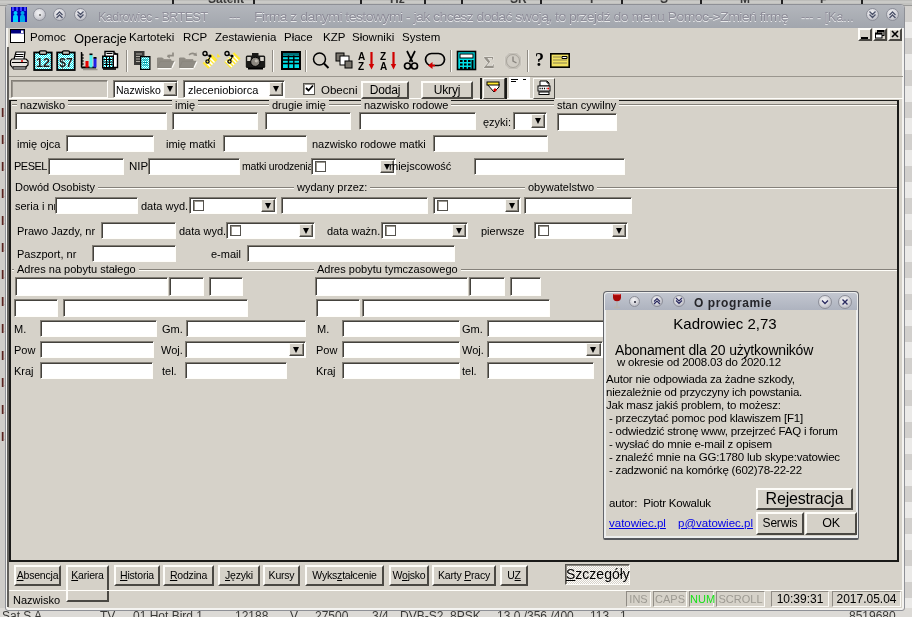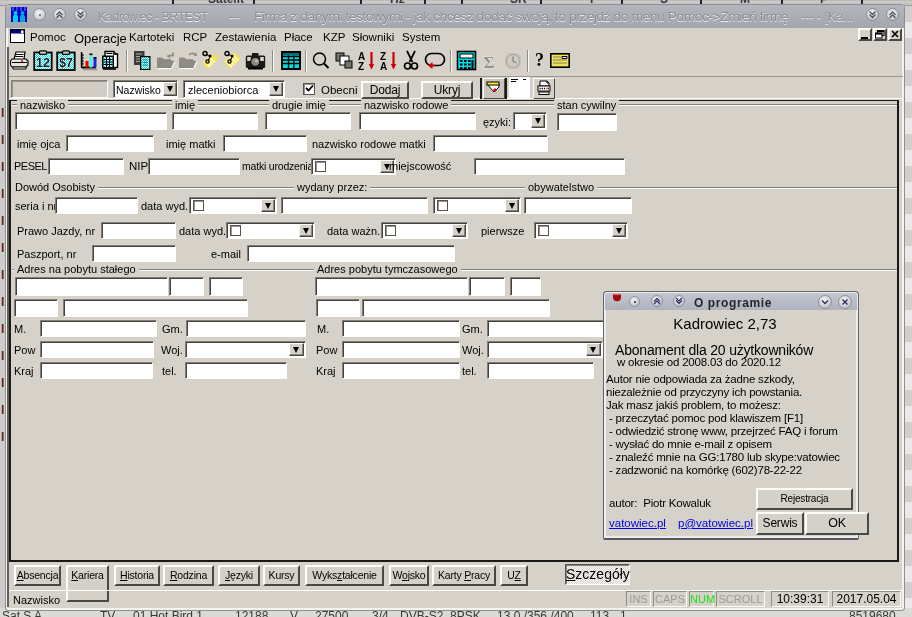--- a/index.html
+++ b/index.html
@@ -528,15 +528,15 @@
 niezależnie od przyczyny ich powstania.
 Jak masz jakiś problem, to możesz:
  - przeczytać pomoc pod klawiszem [F1]
  - odwiedzić stronę www, przejrzeć FAQ i forum
  - wysłać do mnie e-mail z opisem
  - znaleźć mnie na GG:1780 lub skype:vatowiec
  - zadzwonić na komórkę (602)78-22-22</div>
 <div class="abs" style="left:609px;top:497px;font-size:11.5px;letter-spacing:-.2px;color:#000">autor:&nbsp; Piotr Kowaluk</div>
 <div class="abs" style="left:609px;top:517px;font-size:11.5px;color:#0000e8;text-decoration:underline">vatowiec.pl</div>
 <div class="abs" style="left:678px;top:517px;font-size:11.5px;color:#0000e8;text-decoration:underline">p@vatowiec.pl</div>
-<div class="btn3d" style="left:756px;top:488px;width:97px;height:22px;line-height:18px;font-size:10px">Rejestracja</div>
+<div class="btn3d" style="left:756px;top:488px;width:97px;height:22px;line-height:18px;font-size:16px">Rejestracja</div>
 <div class="btn3d" style="left:756px;top:512px;width:48px;height:23px;line-height:19px;font-size:12px">Serwis</div>
-<div class="btn3d" style="left:805px;top:512px;width:64px;height:23px;line-height:19px;font-size:12.5px">OK</div>
+<div class="btn3d" style="left:805px;top:512px;width:52px;height:23px;line-height:19px;font-size:12.5px">OK</div>
 
 </body></html>

